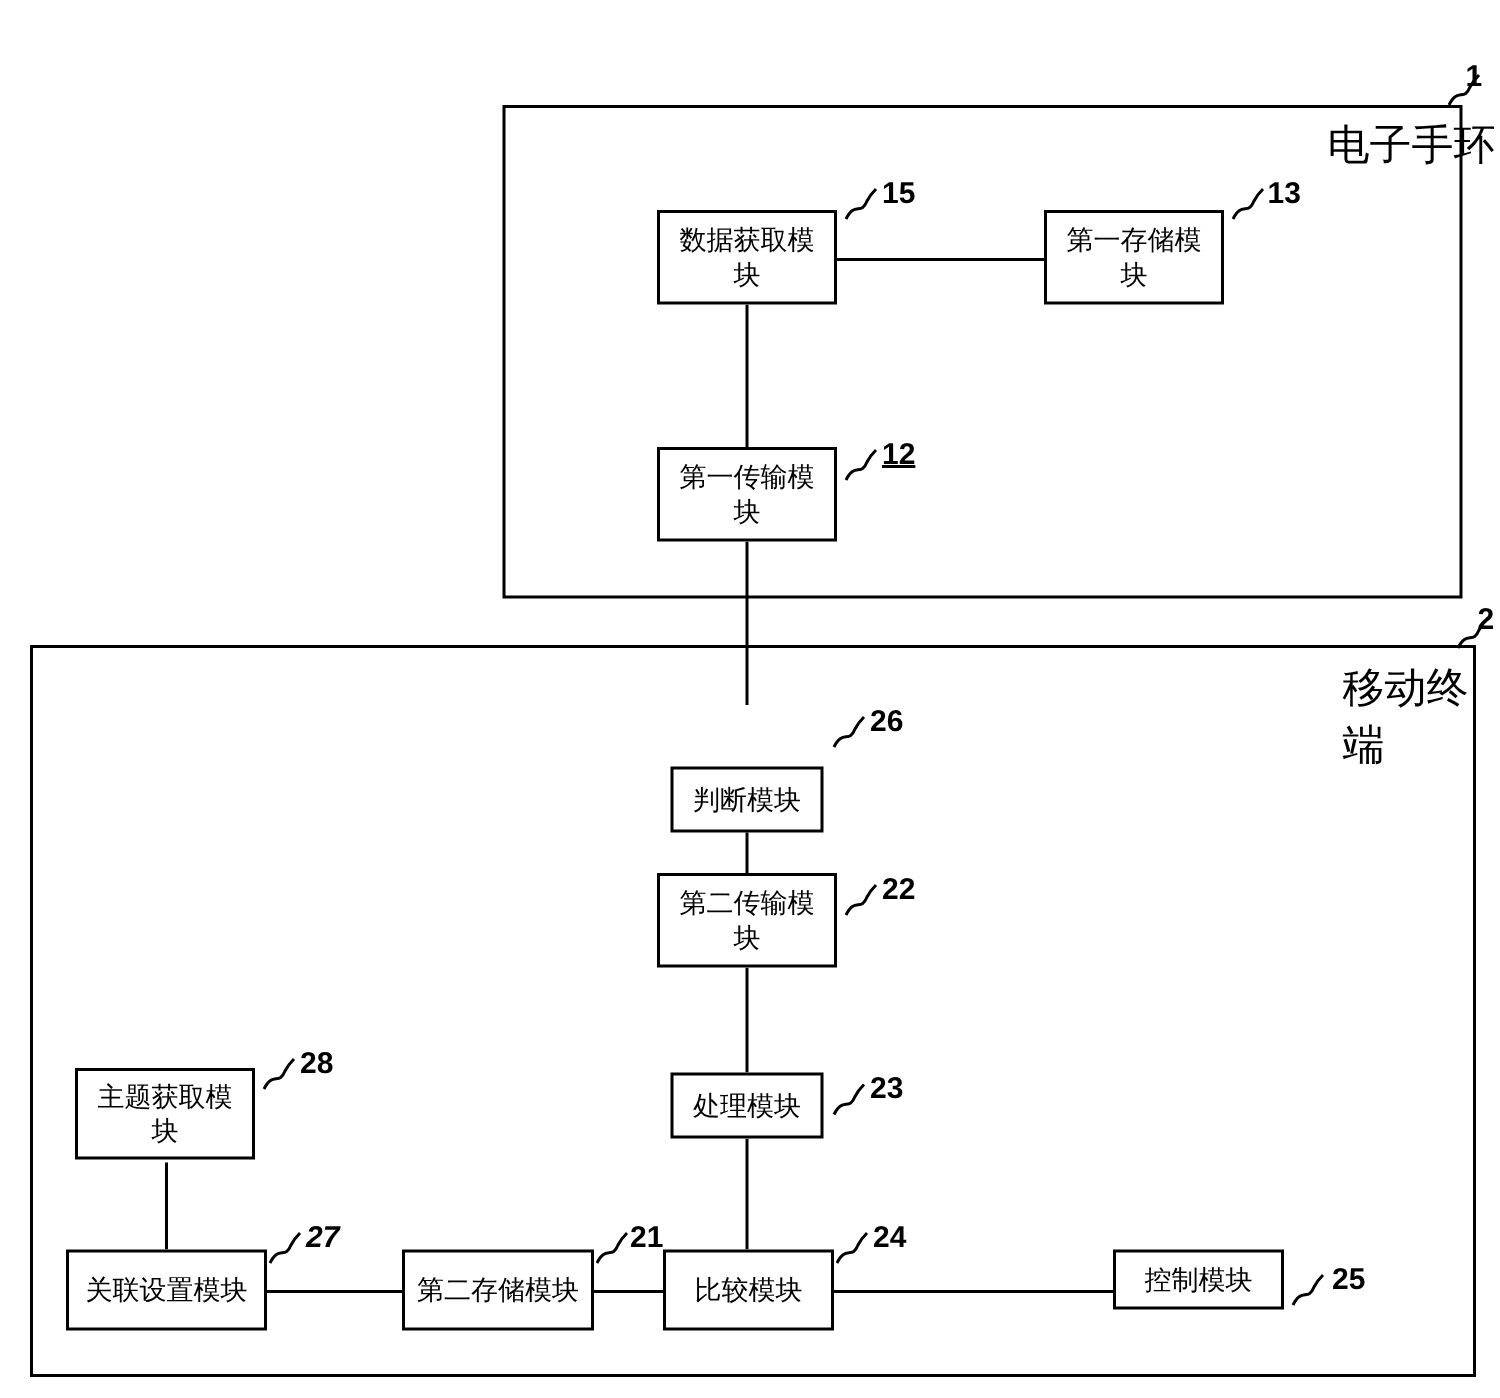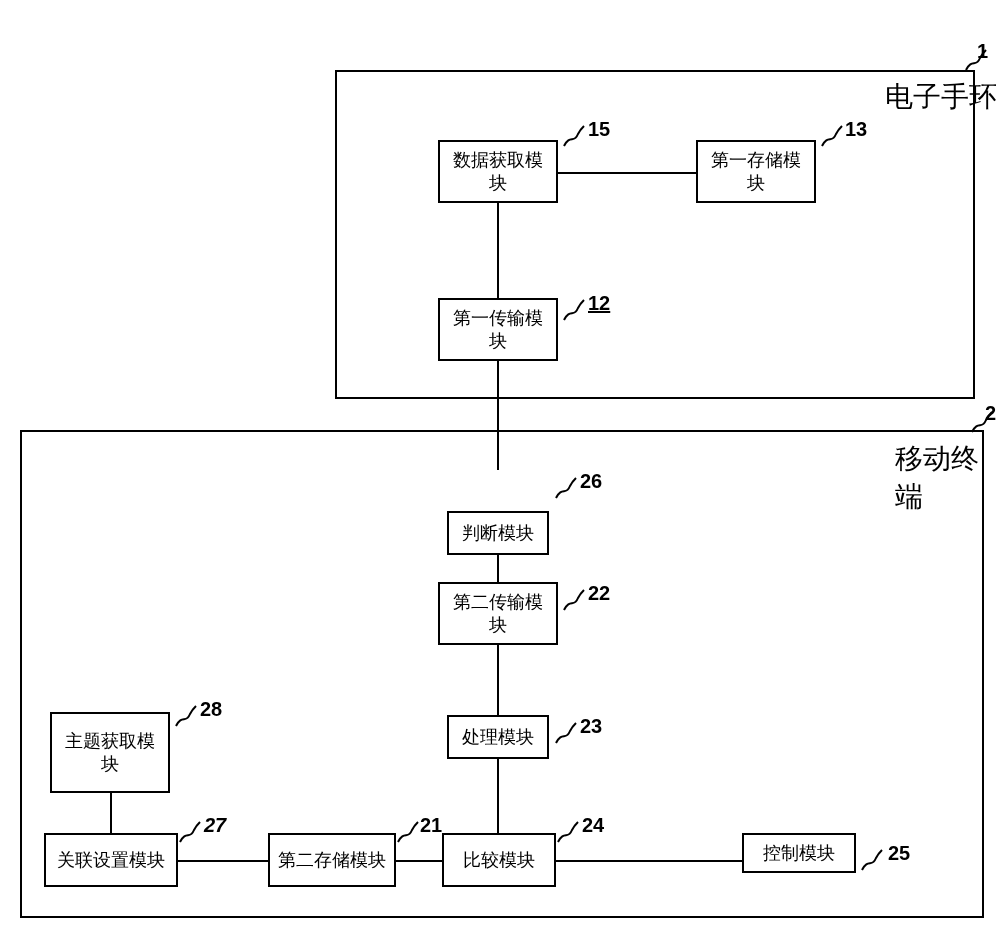--- a/index.html
+++ b/index.html
@@ -130,21 +130,21 @@
     </svg>
 
   <div class="box" style="left:447px; top:715px; width:102px; height:44px;">
     <span>处理模块</span>
   </div>
   <span class="num" style="left:580px; top:715px;">23</span>
   <svg class="squiggle" style="left:552px; top:721px;" viewBox="0 0 28 24">
       <path d="M4 22 C 10 10, 14 20, 18 10 C 20 6, 22 4, 24 2" stroke="#000" stroke-width="2" fill="none"></path>
     </svg>
 
-  <div class="box" style="left:50px; top:712px; width:120px; height:81px;">
+  <div class="box" style="left:50px; top:712px; width:120px; height:61px;">
     <span>主题获取模块</span>
   </div>
   <span class="num" style="left:200px; top:698px;">28</span>
   <svg class="squiggle" style="left:172px; top:704px;" viewBox="0 0 28 24">
       <path d="M4 22 C 10 10, 14 20, 18 10 C 20 6, 22 4, 24 2" stroke="#000" stroke-width="2" fill="none"></path>
     </svg>
 
   <div class="box" style="left:44px; top:833px; width:134px; height:54px;">
     <span>关联设置模块</span>
   </div>

